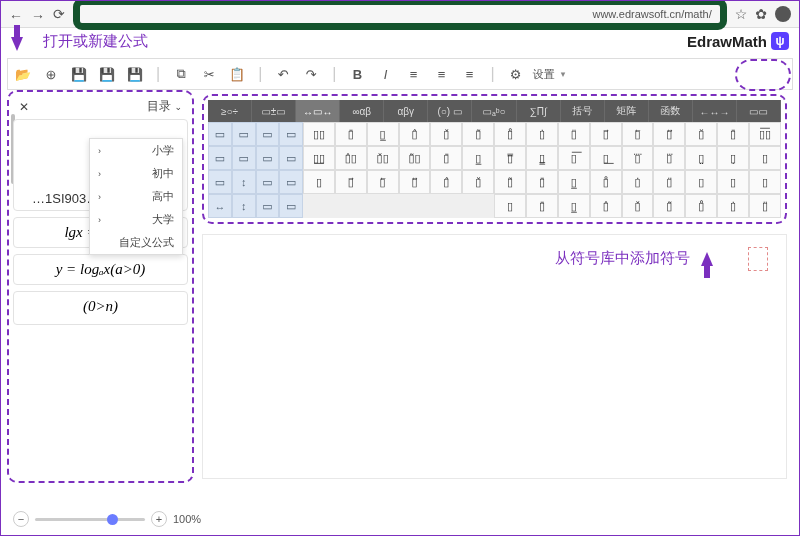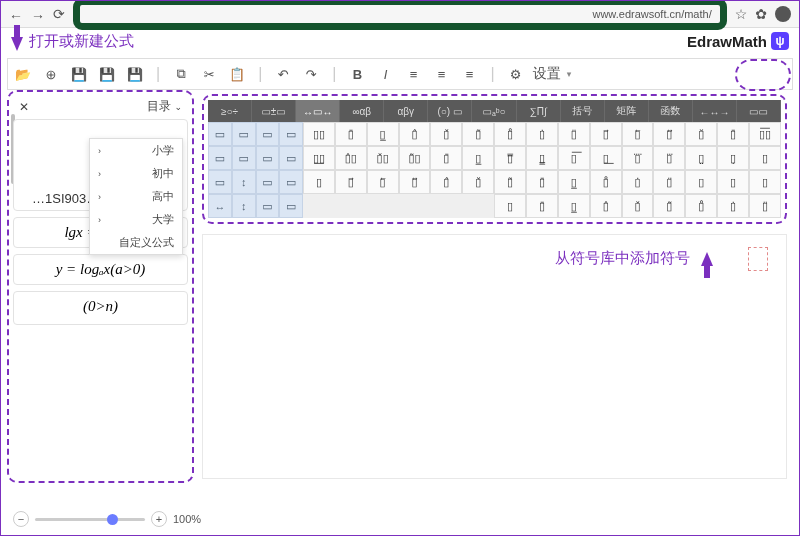--- a/index.html
+++ b/index.html
@@ -75,21 +75,21 @@
     <span>☆</span>
     <span>✿</span>
     <span style="width:16px;height:16px;border-radius:50%;background:#555;display:inline-block"></span>
   </div>
 </div>
 
 <div class="brand-row">
   <span class="brand-logo">ψ</span>
   <span class="brand-txt">EdrawMath</span>
   <span style="flex:1"></span>
-  <span style="display:flex;align-items:flex-end;gap:6px;margin-right:12px">
+  <span style="display:flex;align-items:flex-end;gap:20px;margin-right:12px">
     <span class="callout">打开或新建公式</span>
     <span class="arrow-down"></span>
   </span>
 </div>
 
 <div class="dash-oval" style="top:58px;right:8px;width:52px;height:28px"></div>
 
 <div class="toolbar">
   <button>📂</button>
   <button>⊕</button>
@@ -104,21 +104,21 @@
   <button>↶</button>
   <button>↷</button>
   <span class="sep">|</span>
   <button style="font-weight:bold">B</button>
   <button style="font-style:italic">I</button>
   <button>≡</button>
   <button>≡</button>
   <button>≡</button>
   <span class="sep">|</span>
   <button>⚙</button>
-  <span style="font-size:14px;color:#555">设置</span>
+  <span style="font-size:11px;color:#555">设置</span>
   <span class="drop">▾</span>
 </div>
 
 <div class="main">
   <div class="sidebar">
     <div class="side-dash"></div>
     <div class="scrollbar"></div>
     <div class="side-hdr">
       <span>✕</span>
       <span><span>目录</span> <span style="font-size:9px">⌄</span></span>

